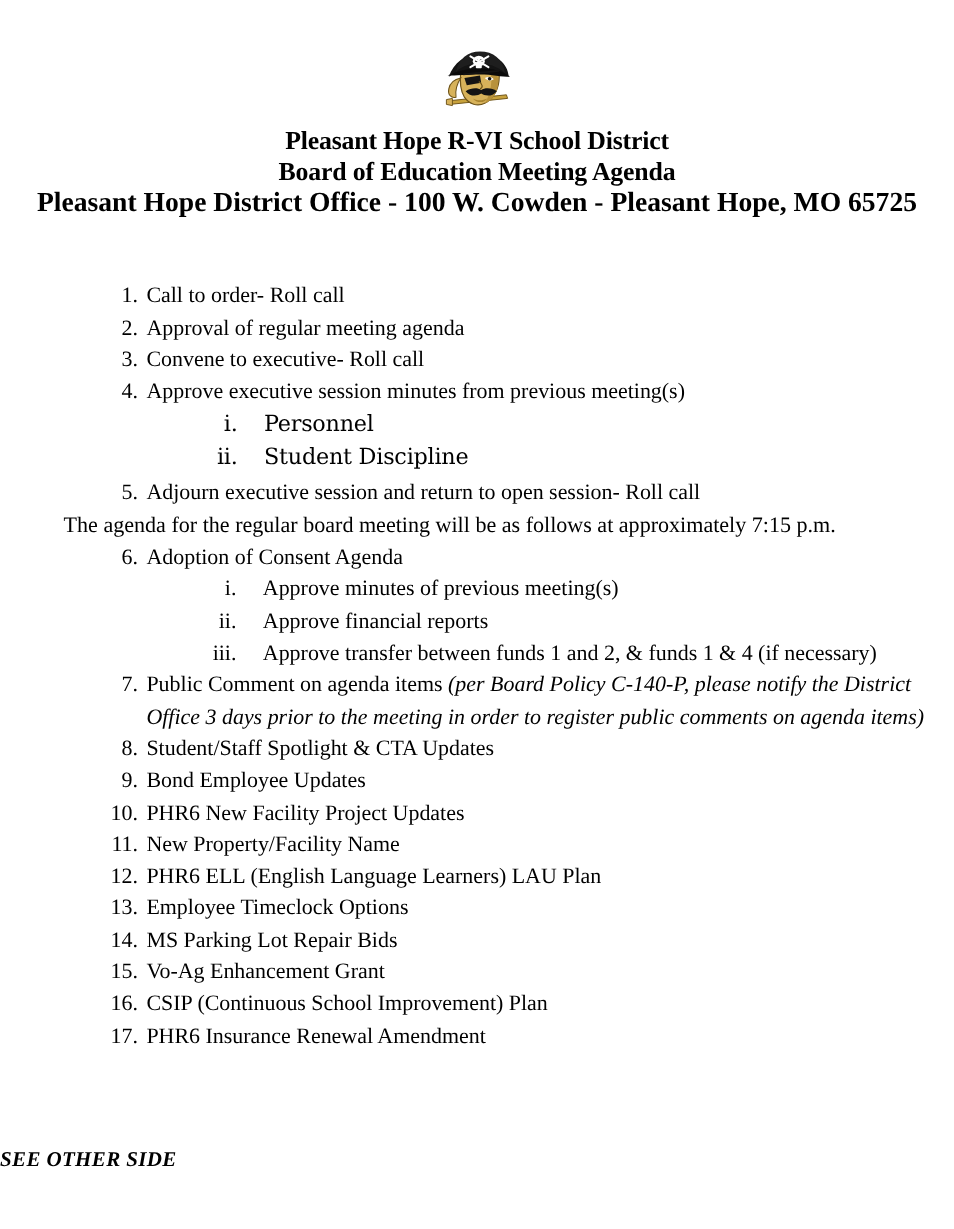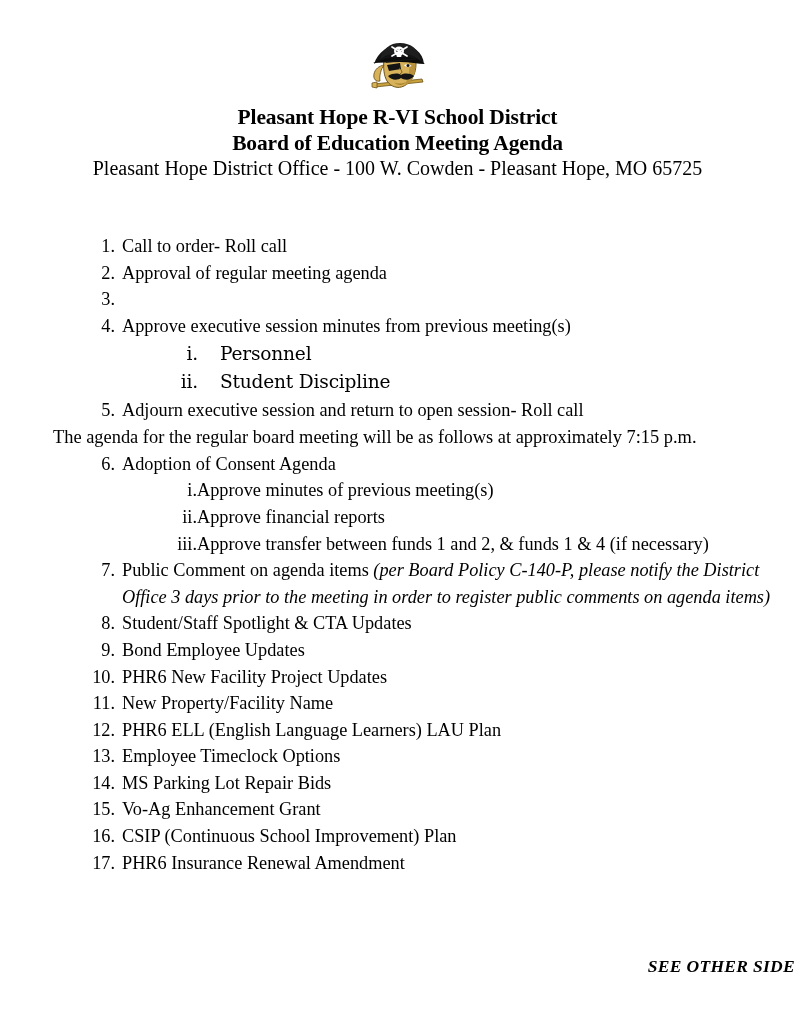--- a/index.html
+++ b/index.html
@@ -51,22 +51,22 @@
     font-size: 21.5px;
     line-height: 26px;
     letter-spacing: -0.15px;
   }
   .h-line3 {
     font-weight: bold;
     font-size: 18.5px;
     line-height: 25px;
   }
   .h-line4 {
-    font-weight: normal;
-    font-size: 20px;
+    font-weight: bold;
+    font-size: 23px;
     line-height: 25px;
   }
 
   
   .content {
     position: absolute;
     left: 0;
     top: 233px;
     width: 795px;
   }
@@ -98,20 +98,21 @@
     font-size: 18.3px;
     line-height: 26.6px;
   }
   .sub .rnum {
     width: 62px;
     margin-left: 135px;   
     text-align: right;
     flex: 0 0 auto;
   }
   .sub .rtxt {
+    margin-left: 22px;
     flex: 1 1 auto;
     padding-right: 64px;
   }
 
   
   .alt {
     font-family: "DejaVu Serif", "Liberation Serif", serif;
     font-size: 18.6px;
     line-height: 27.5px;
     letter-spacing: -0.2px;
@@ -149,21 +150,21 @@
   .ital {
     font-style: italic;
   }
   .spacer-xs { height: 1px; }
 
   .footer {
     position: absolute;
     left: 0;
     top: 956px;
     width: 795px;
-    text-align: right;
+    text-align: left;
     font-weight: bold;
     font-style: italic;
     font-size: 17.5px;
     letter-spacing: 0.3px;
   }
 </style>
 </head>
 <body>
 
 <div class="page">
@@ -221,20 +222,21 @@
     <div class="item">
       <span class="num">1.</span>
       <span class="txt">Call to order- Roll call</span>
     </div>
     <div class="item">
       <span class="num">2.</span>
       <span class="txt">Approval of regular meeting agenda</span>
     </div>
     <div class="item">
       <span class="num">3.</span>
+      <span class="txt">Convene to executive- Roll call</span>
     </div>
     <div class="item">
       <span class="num">4.</span>
       <span class="txt">Approve executive session minutes from previous meeting(s)</span>
     </div>
 
 
     <div class="spacer-xs"></div>
 
     <div class="alt alt-sub">

